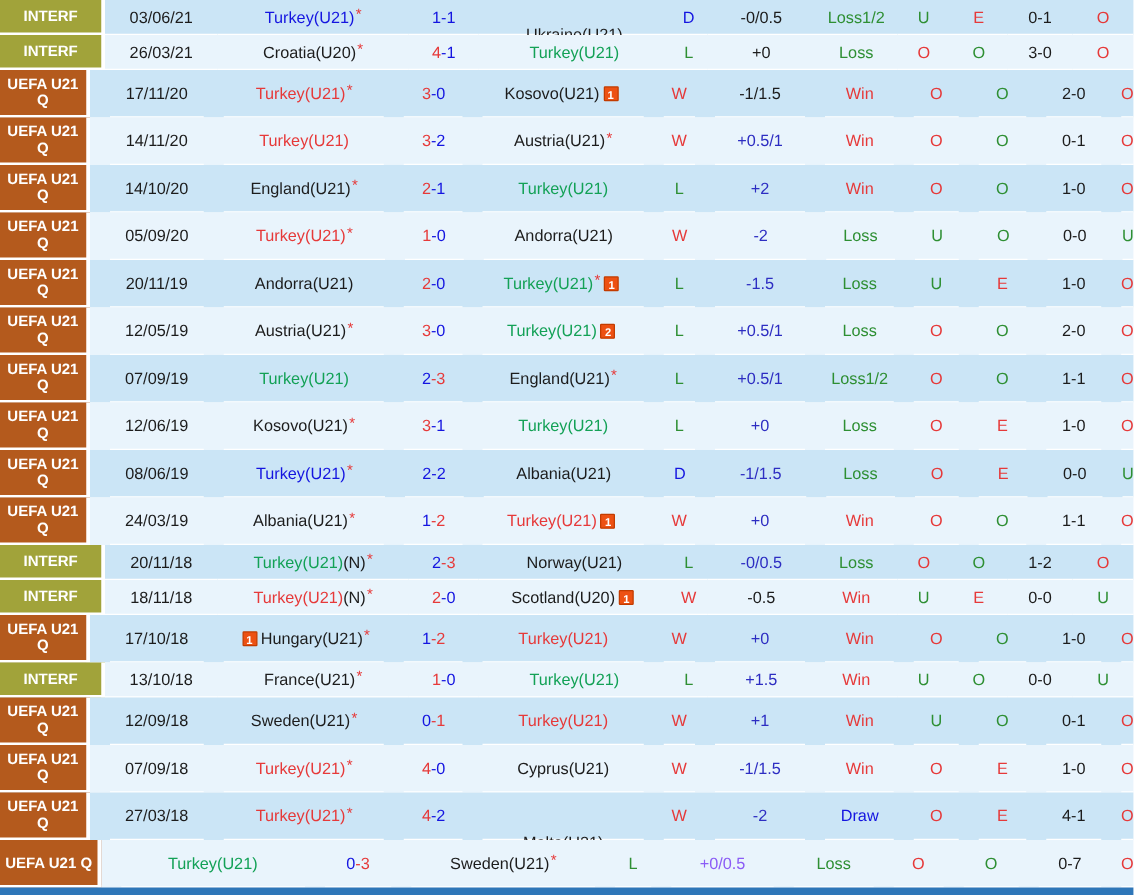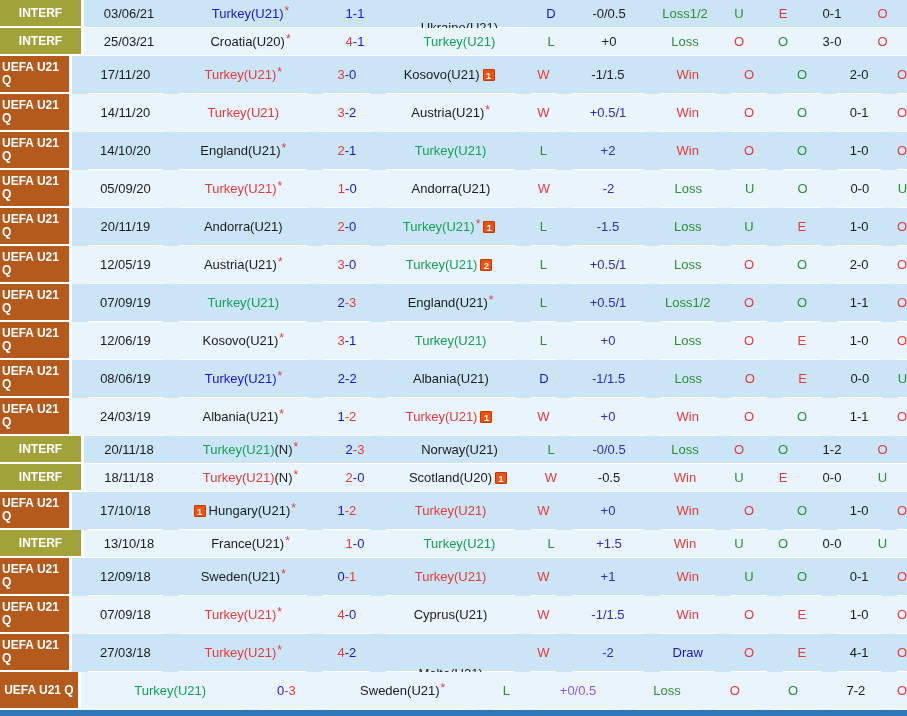--- a/index.html
+++ b/index.html
@@ -5,21 +5,21 @@
   html,body{margin:0;padding:0;background:#ffffff;}
   body{font-family:"Liberation Sans","DejaVu Sans",sans-serif;}
   #app{width:907px;height:716px;overflow:hidden;background:#ffffff;display:flex;flex-direction:column;}
   #match-table{display:flex;flex-direction:column;}
   .row{display:flex;align-items:stretch;width:907px;}
   .h-s{height:28px;}
   .h-l{height:38px;gap:16px;}
   .cell{display:flex;align-items:center;justify-content:center;box-sizing:border-box;
         border-bottom:1px solid #ffffff;font-size:13px;color:#1c1c1c;white-space:nowrap;}
   .c-comp{width:84px;border-right:3px solid #ffffff;border-bottom:2px solid #ffffff;
-          color:#ffffff;font-weight:bold;font-size:12px;line-height:13px;
+          color:#ffffff;font-weight:bold;font-size:12px;line-height:13px;text-align:center;
           white-space:normal;padding:0 2px;}
   .c-date{width:90px;}
   .c-team{width:153px;}
   .c-score{width:56px;}
   .c-res{width:30px;}
   .c-hcp{width:86px;}
   .c-hres{width:66px;}
   .c-ou{width:42px;}
   .c-eo{width:46px;}
   .c-ht{width:52px;}
@@ -52,21 +52,21 @@
         <div class="cell c-res" style="color: rgb(20, 20, 224);">D</div>
         <div class="cell c-hcp" style="color: rgb(28, 28, 28);">-0/0.5</div>
         <div class="cell c-hres" style="color: rgb(46, 143, 51);">Loss1/2</div>
         <div class="cell c-ou" style="color: rgb(46, 143, 51);">U</div>
         <div class="cell c-eo" style="color: rgb(230, 57, 57);">E</div>
         <div class="cell c-ht">0-1</div>
         <div class="cell c-htou" style="color: rgb(230, 57, 57);">O</div>
       </div>
       <div class="row h-s" style="background: rgb(233, 244, 252);">
         <div class="cell c-comp" style="background: rgb(161, 163, 58);">INTERF</div>
-        <div class="cell c-date">25/03/21</div>
+        <div class="cell c-date">26/03/21</div>
         <div class="cell c-team">
           <span style="color: rgb(28, 28, 28); text-align: right;">Croatia(U20)</span>
           <span class="star" style="color: rgb(230, 57, 57);">*</span>
         </div>
         <div class="cell c-score">
           <span style="color: rgb(230, 57, 57);">4</span>
           <span style="color: rgb(20, 20, 224);">-1</span>
         </div>
         <div class="cell c-team">
           <span style="color: rgb(19, 161, 86);">Turkey(U21)</span>
@@ -472,18 +472,18 @@
         </div>
         <div class="cell c-team">
           <span style="color: rgb(28, 28, 28);">Sweden(U21)</span>
           <span class="star" style="color: rgb(230, 57, 57);">*</span>
         </div>
         <div class="cell c-res" style="color: rgb(46, 143, 51);">L</div>
         <div class="cell c-hcp" style="color: #8b5cf6;">+0/0.5</div>
         <div class="cell c-hres" style="color: rgb(46, 143, 51);">Loss</div>
         <div class="cell c-ou" style="color: rgb(230, 57, 57);">O</div>
         <div class="cell c-eo" style="color: rgb(46, 143, 51);">O</div>
-        <div class="cell c-ht">7-2</div>
+        <div class="cell c-ht">0-7</div>
         <div class="cell c-htou" style="color: rgb(230, 57, 57);">O</div>
       </div>
     </div>
   <div id="bottom-bar" style="background: rgb(46, 118, 184);"></div>
 </div>
 
 </body></html>

